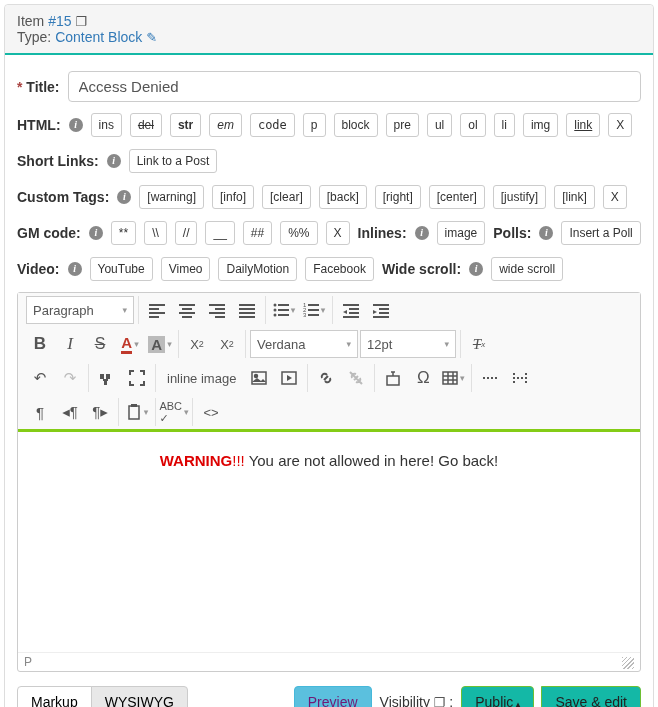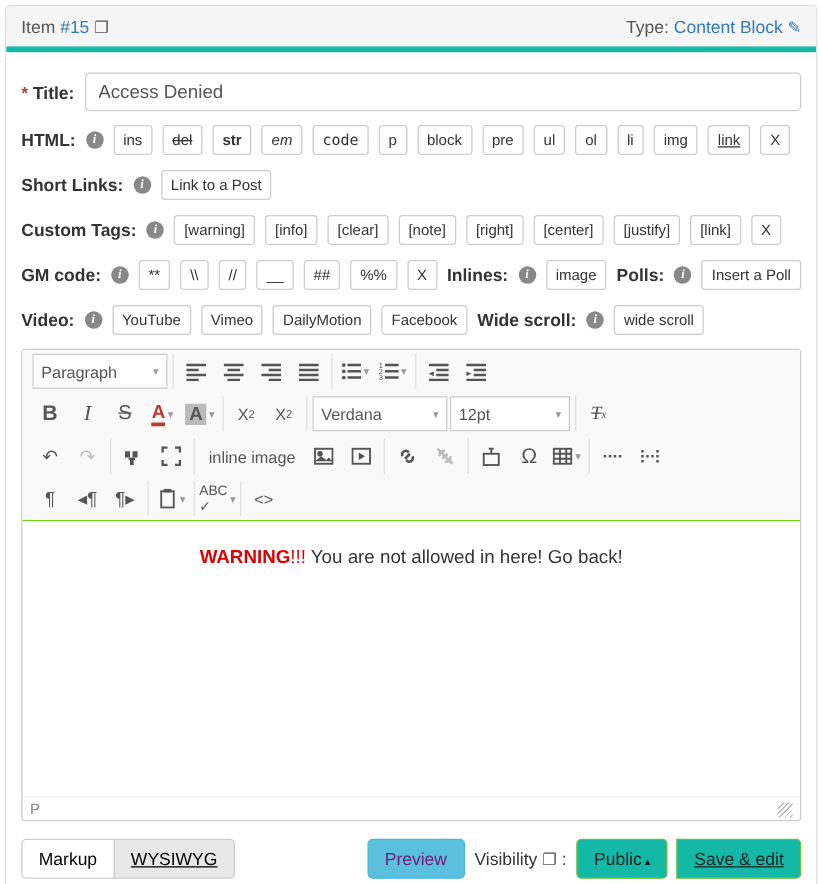--- a/index.html
+++ b/index.html
@@ -1,35 +1,35 @@
 <!DOCTYPE html>
 <html><head>
 <meta charset="utf-8">
 <style>
 * { box-sizing: border-box; }
 body { margin: 0; font-family: "Helvetica Neue", Arial, sans-serif; font-size: 14px; color: #333; background: #fff; }
 .panel { border: 1px solid #ddd; border-radius: 4px; margin: 4px; }
-.panel-header { background: #f5f5f5; border-bottom: 5px solid #14b8a6; padding: 8px 12px; display: flex; justify-content: space-between; color: #555; border-radius: 4px 4px 0 0; }
+.panel-header { background: #f5f5f5; border-bottom: 2px solid #14b8a6; padding: 8px 12px; display: flex; justify-content: space-between; color: #555; border-radius: 4px 4px 0 0; flex-direction: column; }
 .panel-header a { color: #337ab7; text-decoration: none; }
 .panel-body { padding: 12px; }
 .row { display: flex; align-items: center; gap: 8px; flex-wrap: wrap; margin: 4px 0 10px 0; line-height: 26px; }
 .req { color: #a94442; font-weight: bold; }
 label.bold { font-weight: bold; }
 .title-input { flex: 1; padding: 6px 10px; border: 1px solid #ccc; border-radius: 4px; font-size: 15px; color: #555; }
 .tag-btn { display: inline-block; border: 1px solid #ccc; background: #fff; padding: 1px 7px; font-size: 12px; color: #333; border-radius: 3px; cursor: pointer; line-height: 20px; }
 .tag-btn.del { text-decoration: line-through; }
 .tag-btn.str { font-weight: bold; }
 .tag-btn.em { font-style: italic; }
 .tag-btn.code { font-family: monospace; }
 .tag-btn.link { text-decoration: underline; }
 .info-icon { width: 14px; height: 14px; border-radius: 50%; background: #888; color: #fff; display: inline-flex; align-items: center; justify-content: center; font-size: 10px; font-weight: bold; font-style: italic; font-family: serif; }
 .book-icon::before { content: "❐"; font-size: 13px; color: #555; }
 .editicon::before { content: "✎"; font-size: 13px; }
 .editor { border: 1px solid #ccc; border-radius: 3px; }
-.toolbar { border-bottom: 1px solid #84cc16; background: #f9f9f9; }
+.toolbar { border-bottom: 3px solid #84cc16; background: #f9f9f9; }
 .tb-row { display: flex; flex-wrap: wrap; align-items: center; padding: 3px 4px; }
 .tb-group { display: flex; align-items: center; border-right: 1px solid #e0e0e0; padding: 0 4px; gap: 2px; }
 .tb-group:last-child { border-right: none; }
 .tb-btn { width: 28px; height: 28px; display: inline-flex; align-items: center; justify-content: center; color: #555; cursor: pointer; font-size: 15px; border: 1px solid transparent; border-radius: 2px; }
 .tb-sel { height: 28px; border: 1px solid #ccc; background: #fff; display: inline-flex; align-items: center; padding: 0 6px; color: #555; font-size: 13px; cursor: pointer; justify-content: space-between; }
 .tb-sel .caret { font-size: 9px; color: #999; margin-left: 6px; }
 .tb-btn.caret-after::after { content: "▾"; font-size: 9px; color: #999; margin-left: 2px; }
 .editor-content { min-height: 220px; padding: 20px; text-align: center; font-family: Verdana, sans-serif; font-size: 15px; }
 .editor-content .warn { color: #d00; font-weight: bold; }
 .editor-status { border-top: 1px solid #eee; padding: 2px 6px; color: #888; font-size: 12px; display: flex; justify-content: space-between; align-items: flex-end; }
@@ -98,21 +98,21 @@
           <label class="bold">Short Links:</label>
           <span class="info-icon">i</span>
           <span class="tag-btn">Link to a Post</span>
         </div>
         <div class="row">
           <label class="bold">Custom Tags:</label>
           <span class="info-icon">i</span>
           <span class="tag-btn">[warning]</span>
           <span class="tag-btn">[info]</span>
           <span class="tag-btn">[clear]</span>
-          <span class="tag-btn">[note]</span>
+          <span class="tag-btn">[back]</span>
           <span class="tag-btn">[right]</span>
           <span class="tag-btn">[center]</span>
           <span class="tag-btn">[justify]</span>
           <span class="tag-btn">[link]</span>
           <span class="tag-btn">X</span>
         </div>
         <div class="row">
           <label class="bold">GM code:</label>
           <span class="info-icon">i</span>
           <span class="tag-btn">**</span>

